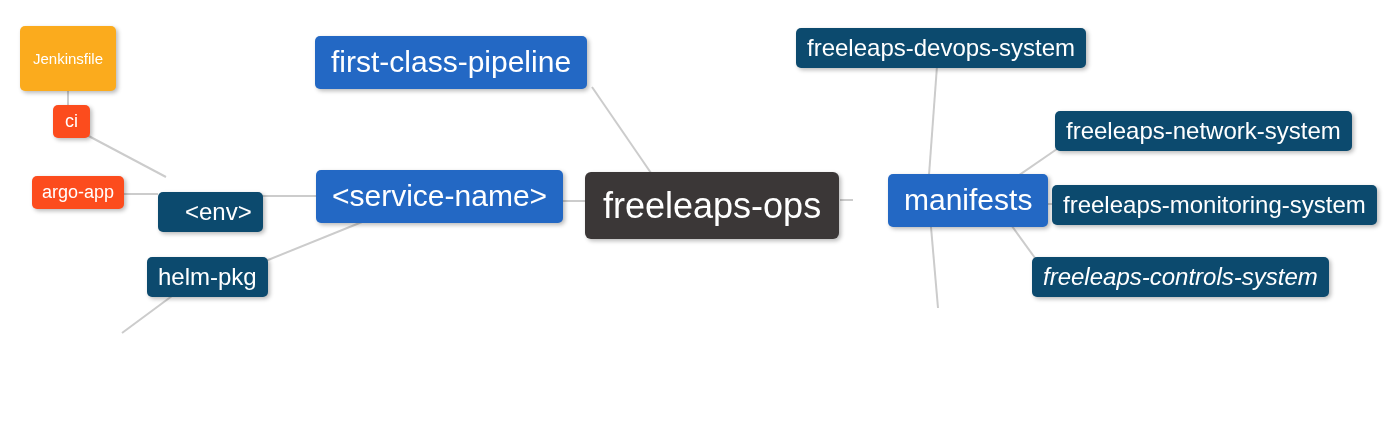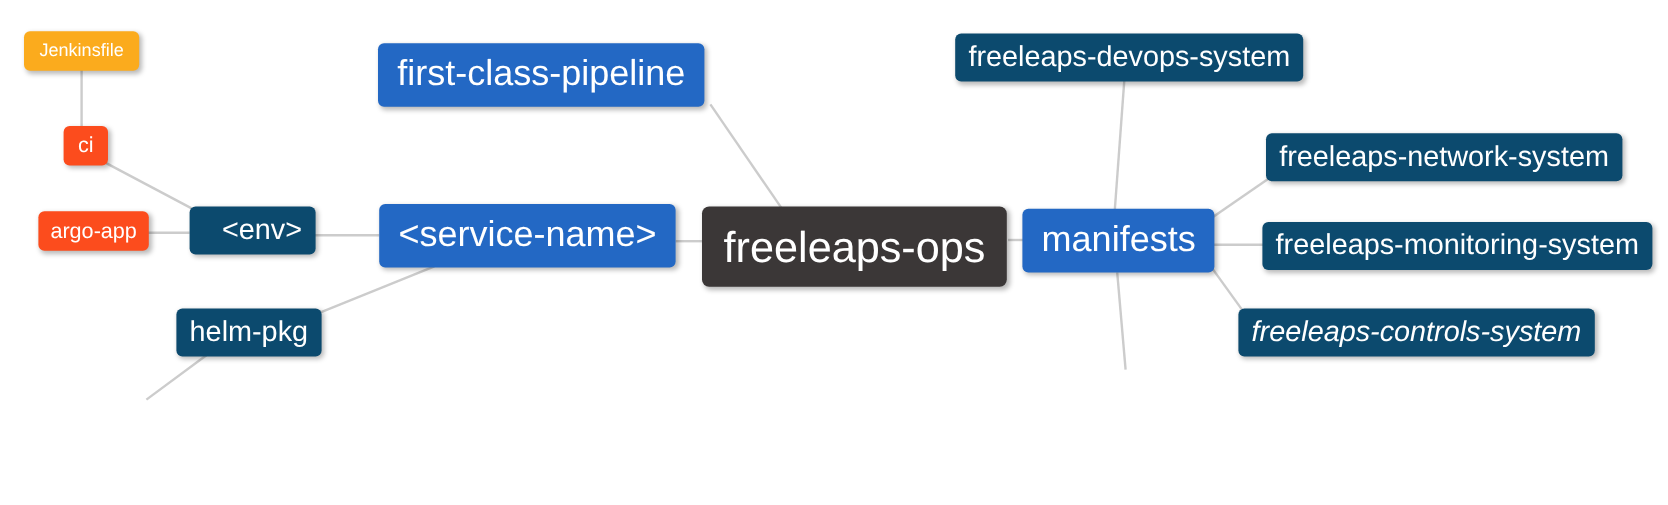--- a/index.html
+++ b/index.html
@@ -26,21 +26,21 @@
     border-radius: 5px;
     line-height: 1.15;
     box-shadow: 2px 2px 4px rgba(0,0,0,0.28);
     cursor: default;
   }
   .node.root   { background: #3b3737; font-size: 36px; padding: 13px 18px; border-radius: 6px; text-align: right; }
   .node.blue   { background: #2368c4; font-size: 30px; padding: 9px 16px; }
   .node.green  { background: #0c4a6e; font-size: 24px; padding: 6px 11px; }
   .node.red    { background: #fc4c1d; font-size: 18px; padding: 6px 10px; }
   .node.red.tiny { padding: 6px 12px; }
-  .node.orange { background: #fbab1d; font-size: 15px; padding: 8px 13px; text-align: center; }
+  .node.orange { background: #fbab1d; font-size: 15px; padding: 24px 13px; text-align: center; }
 </style>
 </head>
 <body>
 
 <div class="stage">
 
   <svg class="edges" width="1390" height="421" viewBox="0 0 1390 421" xmlns="http://www.w3.org/2000/svg">
     <line x1="68" y1="57" x2="68" y2="106"></line>
     <line x1="83" y1="133" x2="166" y2="177"></line>
     <line x1="122" y1="194" x2="158" y2="194"></line>
@@ -53,28 +53,28 @@
     <line x1="929" y1="175" x2="937" y2="66"></line>
     <line x1="1009" y1="182" x2="1057" y2="149"></line>
     <line x1="1009" y1="204" x2="1053" y2="204"></line>
     <line x1="1009" y1="222" x2="1035" y2="258"></line>
     <line x1="931" y1="227" x2="938" y2="308"></line>
   </svg>
 
   <div class="node orange" style="left:20px;  top:26px;">Jenkinsfile</div>
   <div class="node red tiny" style="left:53px; top:105px;">ci</div>
   <div class="node red" style="left:32px;  top:176px;">argo-app</div>
-  <div class="node green" style="left:158px; top:172px;padding-left:27px;">&lt;env&gt;</div>
+  <div class="node green" style="left:158px; top:192px;padding-left:27px;">&lt;env&gt;</div>
   <div class="node green" style="left:147px; top:257px;">helm-pkg</div>
 
   <div class="node blue" style="left:316px; top:170px;">&lt;service-name&gt;</div>
   <div class="node blue" style="left:315px; top:36px;">first-class-pipeline</div>
 
   <div class="node root" style="left:585px; top:172px;">freeleaps-ops</div>
 
-  <div class="node blue" style="left:852px; top:174px;">manifests</div>
+  <div class="node blue" style="left:888px; top:174px;">manifests</div>
 
   <div class="node green" style="left:796px;  top:28px;">freeleaps-devops-system</div>
   <div class="node green" style="left:1055px; top:111px;">freeleaps-network-system</div>
   <div class="node green" style="left:1052px; top:185px;">freeleaps-monitoring-system</div>
   <div class="node green" style="left:1032px; top:257px;font-style:italic;">freeleaps-controls-system</div>
 
 </div>
 
 </body></html>

